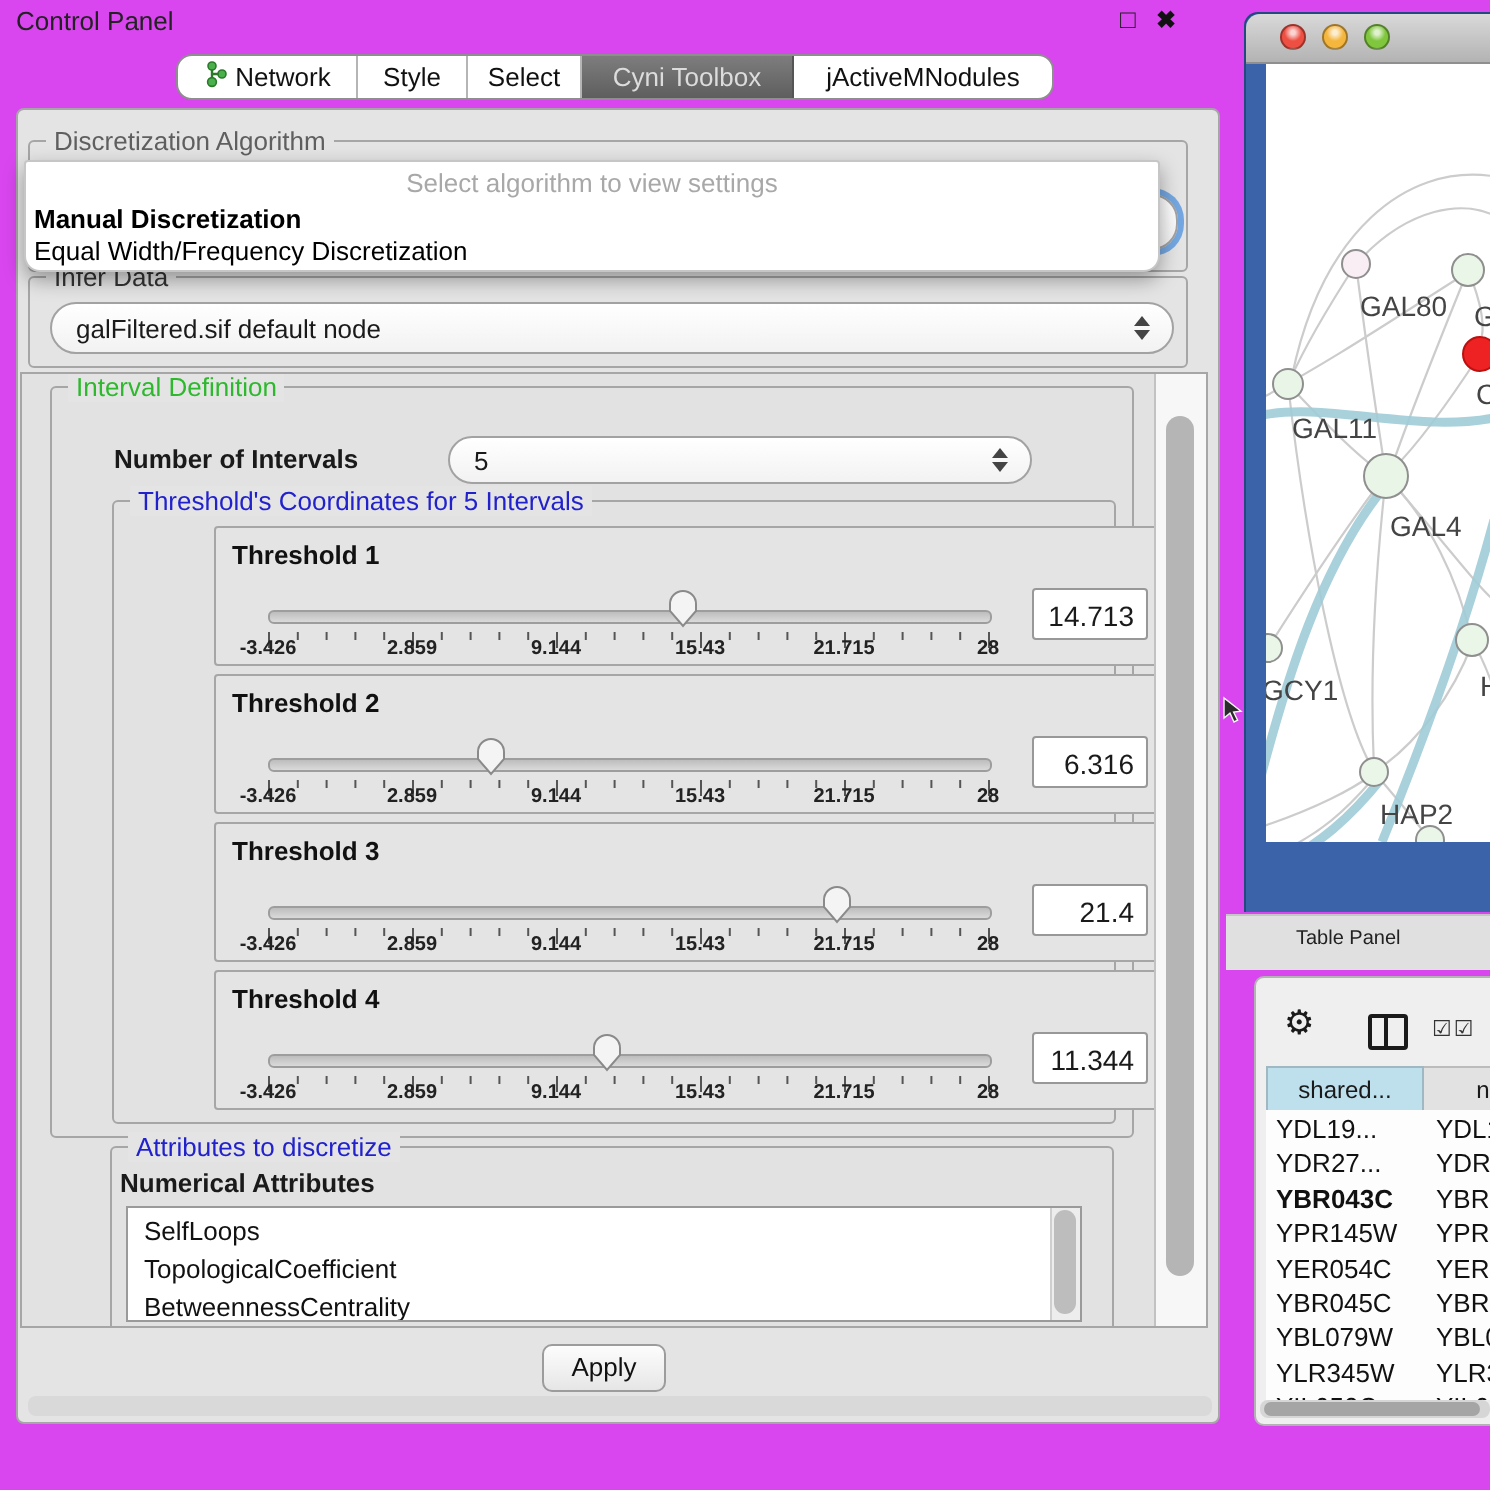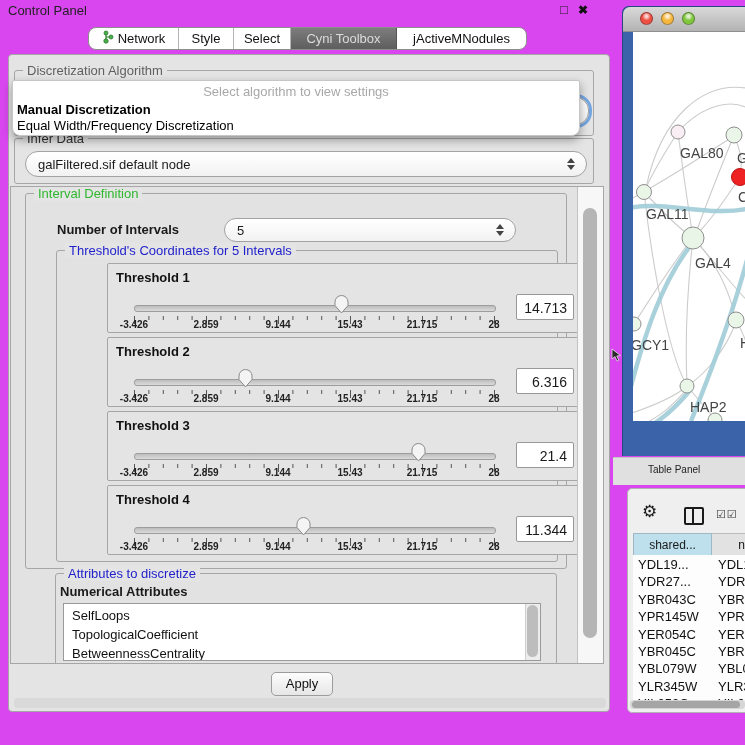--- a/index.html
+++ b/index.html
@@ -410,21 +410,21 @@
     <span class="abs" id="gear-ic">⚙</span>
     <span class="abs" id="split-ic"></span>
     <span class="abs" id="check-ics">☑☑</span>
     <div class="hdr-cell" id="hdr1">shared...</div>
     <div class="hdr-cell" id="hdr2">n</div>
     <div id="tp-rows">
         <div class="tr1" style="top: 2px;">YDL19...</div>
         <div class="tr2" style="top: 2px;">YDL1</div>
         <div class="tr1" style="top: 19.4px;">YDR27...</div>
         <div class="tr2" style="top: 19.4px;">YDR2</div>
-        <div class="tr1" style="top: 36.8px;">YBR043C</div>
+        <div class="tr1" style="top: 36.8px; font-weight: bold;">YBR043C</div>
         <div class="tr2" style="top: 36.8px;">YBR0</div>
         <div class="tr1" style="top: 54.2px;">YPR145W</div>
         <div class="tr2" style="top: 54.2px;">YPR1</div>
         <div class="tr1" style="top: 71.6px;">YER054C</div>
         <div class="tr2" style="top: 71.6px;">YER0</div>
         <div class="tr1" style="top: 89px;">YBR045C</div>
         <div class="tr2" style="top: 89px;">YBR0</div>
         <div class="tr1" style="top: 106.4px;">YBL079W</div>
         <div class="tr2" style="top: 106.4px;">YBL0</div>
         <div class="tr1" style="top: 123.8px;">YLR345W</div>

